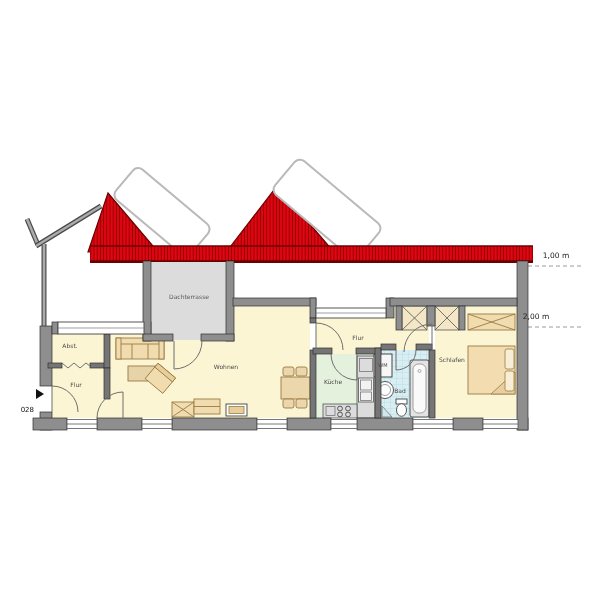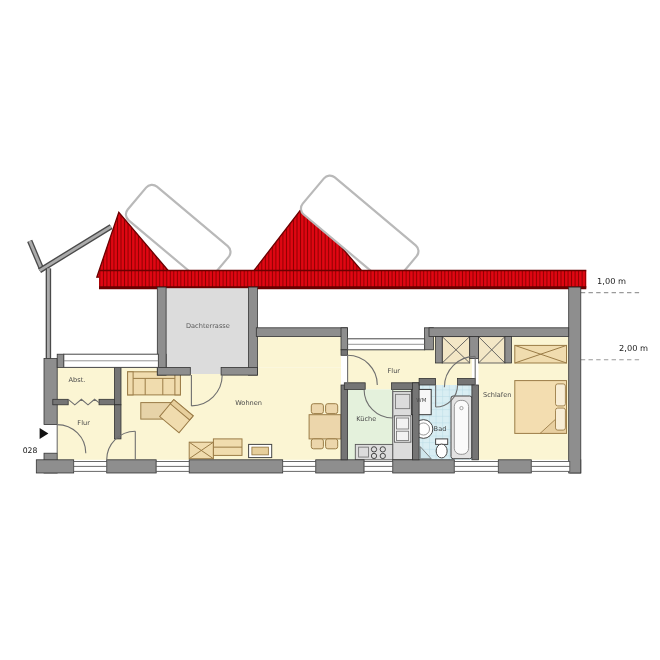--- a/index.html
+++ b/index.html
@@ -281,16 +281,16 @@
 <div class="lbl terr" style="left:189px;top:297px;">Dachterrasse</div>
 <div class="lbl" style="left:70px;top:346px;">Abst.</div>
 <div class="lbl" style="left:76px;top:385px;">Flur</div>
 <div class="lbl" style="left:226px;top:367px;">Wohnen</div>
 <div class="lbl" style="left:358px;top:338px;">Flur</div>
 <div class="lbl" style="left:333px;top:382px;">Küche</div>
 <div class="lbl" style="left:400px;top:391px;">Bad</div>
 <div class="lbl" style="left:452px;top:360px;">Schlafen</div>
 <div class="lbl wm" style="left:383px;top:365px;">WM</div>
 <div class="lbl dim" style="left:556px;top:256px;">1,00 m</div>
-<div class="lbl dim" style="left:536px;top:317px;margin-left:40px;">2,00 m</div>
+<div class="lbl dim" style="left:536px;top:317px;">2,00 m</div>
 <div class="lbl unit" style="left:34px;top:410px;">028</div>
 
 </div>
 
 </body></html>

